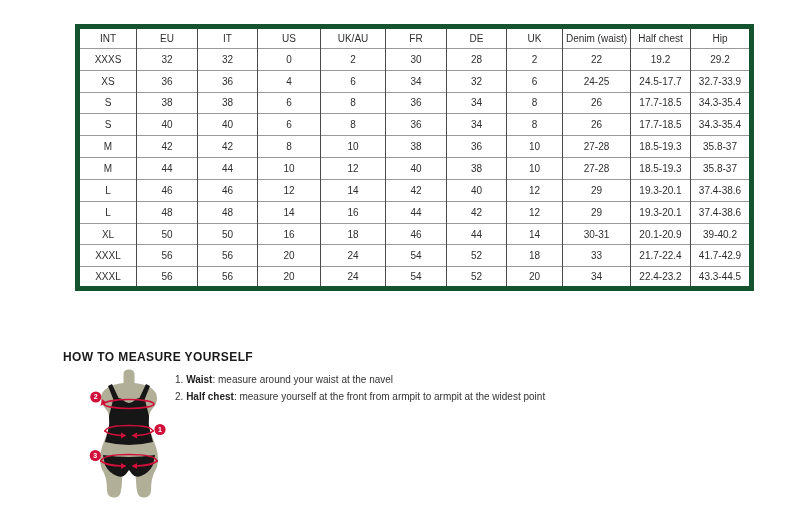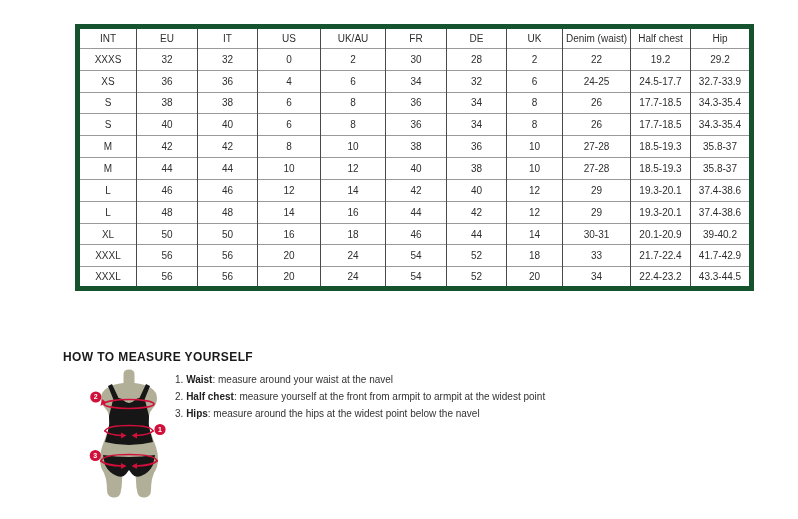--- a/index.html
+++ b/index.html
@@ -298,14 +298,13 @@
     <g>
       <circle cx="6.3" cy="86.5" r="5.6" fill="#d0103a"></circle>
       <text x="6.3" y="88.9" text-anchor="middle" font-size="7" font-weight="bold" fill="#ffffff">3</text>
     </g>
   </svg>
 </div>
 
 <ol class="measure-steps">
     <li><span>1. </span><b>Waist</b><span>: measure around your waist at the navel</span></li>
     <li><span>2. </span><b>Half chest</b><span>: measure yourself at the front from armpit to armpit at the widest point</span></li>
-    <li><span>3. </span><b>Hips</b><span>: measure around the hips at the widest point below the navel</span></li>
   </ol>
 
 </body></html>

